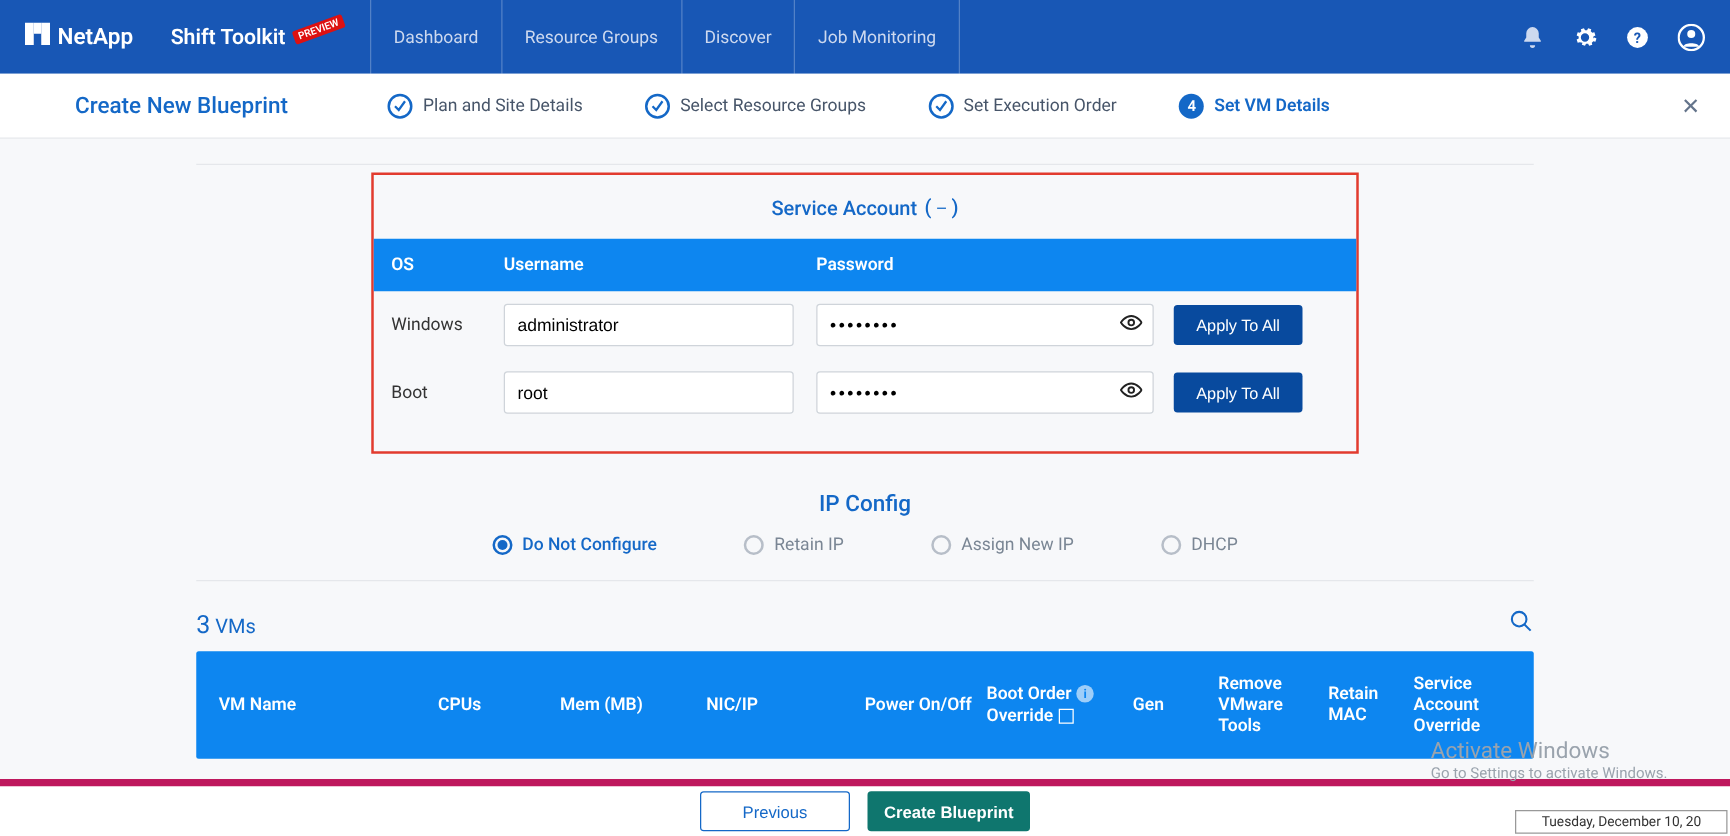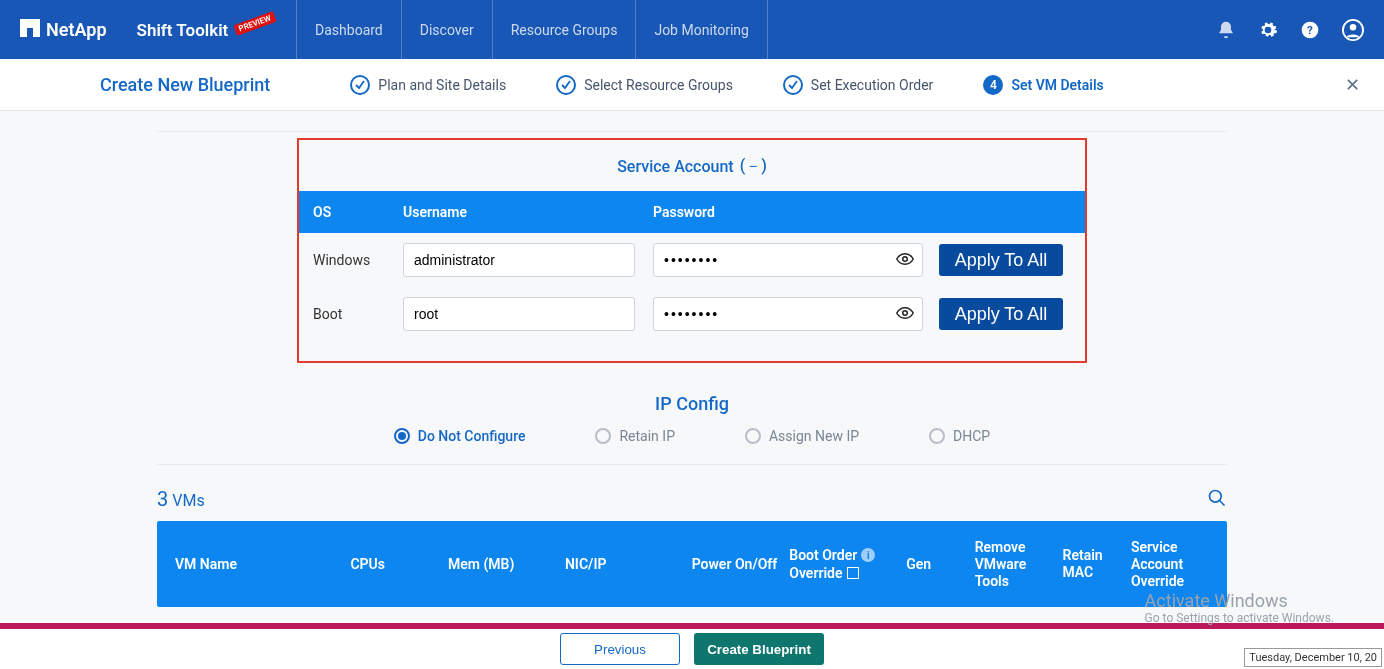--- a/index.html
+++ b/index.html
@@ -8,21 +8,21 @@
   .brand { display:flex; align-items:center; font-weight:600; font-size:18px; margin-right:30px; }
   .brand svg { margin-right:6px; }
   .toolkit { display:flex; align-items:center; font-weight:600; font-size:17px; margin-right:20px; position:relative; }
   .preview-tag { background:#d11; color:#fff; font-size:8px; padding:1px 4px; border-radius:2px; transform:rotate(-20deg); margin-left:6px; position:relative; top:-6px; }
   .nav { display:flex; align-items:center; }
   .nav-item { padding:0 18px; height:59px; display:flex; align-items:center; color:#cdd9ef; border-left:1px solid rgba(255,255,255,0.25); cursor:pointer; font-size:14px; }
   .nav-item.active { color:#fff; font-weight:500; }
   .nav-item:last-child { border-right:1px solid rgba(255,255,255,0.25); }
   .topbar-right { margin-left:auto; display:flex; align-items:center; gap:22px; }
   .topbar-right .ticon { color:#fff; cursor:pointer; display:flex; }
-  .stepbar { background:#fff; height:52px; display:flex; align-items:center; padding:0 100px; border-bottom:1px solid #e5e7eb; position:relative; }
+  .stepbar { background:#fff; height:52px; display:flex; align-items:center; padding:0 60px; border-bottom:1px solid #e5e7eb; position:relative; }
   .stepbar .title { color:#1468c7; font-size:18px; font-weight:500; margin-right:80px; }
   .step { display:flex; align-items:center; margin-right:50px; color:#475569; font-size:14px; gap:8px; }
   .step .circle { width:20px; height:20px; border-radius:50%; display:flex; align-items:center; justify-content:center; }
   .step.done .circle { border:2px solid #1468c7; color:#1468c7; }
   .step.active { color:#1468c7; font-weight:600; }
   .step.active .circle { background:#1468c7; color:#fff; font-size:12px; font-weight:600; }
   .stepbar .close { position:absolute; right:24px; color:#64748b; cursor:pointer; font-size:18px; }
   .content { max-width:1070px; margin:0 auto; padding:20px 0 80px 0; }
   .section-title { text-align:center; color:#1468c7; font-size:20px; font-weight:500; margin:10px 0 20px 0; }
   .divider { border:none; border-top:1px solid #e5e7eb; margin:0 0 0 0; }
@@ -32,21 +32,21 @@
   .sa-header { background:#0d86f0; color:#fff; font-weight:600; display:flex; height:42px; align-items:center; padding:0 14px; font-size:14px; }
   .sa-os { width:90px; }
   .sa-user { width:250px; }
   .sa-pass { width:280px; }
   .sa-row { display:flex; align-items:center; padding:10px 14px; gap:0; }
   .sa-row .os-label { width:90px; font-size:14px; color:#333; }
   .sa-row input[type=text] { width:232px; height:34px; border:1px solid #cfd4da; border-radius:3px; padding:0 10px; font-size:14px; margin-right:18px; }
   .pw-wrap { width:270px; height:34px; border:1px solid #cfd4da; border-radius:3px; display:flex; align-items:center; padding:0 8px; margin-right:16px; background:#fff; }
   .pw-wrap input { border:none; outline:none; flex:1; font-size:14px; letter-spacing:2px; }
   .eye { cursor:pointer; color:#333; }
-  .apply-btn { background:#084a9e; color:#fff; border:none; height:32px; width:124px; border-radius:3px; font-size:18px; font-weight:500; cursor:pointer; }
+  .apply-btn { background:#084a9e; color:#fff; border:none; height:32px; width:103px; border-radius:3px; font-size:13px; font-weight:500; cursor:pointer; }
   .ip-section { margin-top:10px; }
   .ip-title { text-align:center; color:#1468c7; font-size:18px; font-weight:500; margin:16px 0 14px 0; }
   .radio-row { display:flex; align-items:center; justify-content:center; gap:70px; color:#7a8694; font-size:14px; margin-bottom:20px; }
   .radio-item { display:flex; align-items:center; gap:8px; }
   .radio-item.selected { color:#1468c7; font-weight:500; }
   .radio-outer { width:16px; height:16px; border-radius:50%; border:2px solid #b7bec8; display:flex; align-items:center; justify-content:center; }
   .radio-item.selected .radio-outer { border-color:#1468c7; }
   .radio-inner { width:8px; height:8px; border-radius:50%; background:#1468c7; }
   .vms-row { display:flex; align-items:center; justify-content:space-between; margin:22px 0 10px 0; }
   .vms-count { color:#1468c7; font-size:16px; }
@@ -65,21 +65,21 @@
   .col-remove { width:90px; line-height:1.2; }
   .col-retain { width:70px; line-height:1.2; }
   .col-svc { width:80px; line-height:1.2; }
   .info-icon { width:14px;height:14px;border-radius:50%;background:rgba(255,255,255,0.6);color:#0d86f0;font-size:10px;display:inline-flex;align-items:center;justify-content:center;font-weight:700; }
   .override-cb { width:12px;height:12px;border:1.5px solid #fff; display:inline-block; }
   .footer { position:fixed; bottom:0; left:0; right:0; background:#fff; border-top:6px solid #be185d; height:46px; display:flex; align-items:center; justify-content:center; gap:14px; }
   .btn-prev { height:32px; width:120px; border:1.5px solid #1468c7; background:#fff; color:#1468c7; border-radius:3px; font-weight:500; cursor:pointer; }
   .btn-create { height:32px; width:130px; background:#0f766e; color:#fff; border:none; border-radius:3px; font-weight:700; cursor:pointer; }
   .watermark { position:fixed; right:50px; bottom:44px; color:#9aa3ad; font-size:18px; text-align:left; pointer-events:none; }
   .watermark .sub { font-size:12px; }
-  .datebox { position:fixed; right:2px; bottom:2px; border:1px solid #999; background:#fff; font-size:11px; padding:2px 4px; color:#333; }
+  .datebox { position:fixed; right:2px; bottom:2px; border:1px solid #999; background:#fff; font-size:11px; padding:2px 20px; color:#333; }
 </style>
 </head>
 <body>
 
 <div class="topbar">
   <div class="brand">
     <span>
       <svg width="20" height="18" viewBox="0 0 20 18">
           <rect x="0" y="0" width="7" height="18" fill="#fff"></rect>
           <rect x="13" y="0" width="7" height="18" fill="#fff"></rect>
@@ -87,22 +87,22 @@
         </svg>
     </span>
     <span>NetApp</span>
   </div>
   <div class="toolkit">
     <span>Shift Toolkit</span>
     <span class="preview-tag">PREVIEW</span>
   </div>
   <div class="nav">
     <div class="nav-item">Dashboard</div>
+    <div class="nav-item">Resource Groups</div>
     <div class="nav-item">Discover</div>
-    <div class="nav-item">Resource Groups</div>
     <div class="nav-item">Job Monitoring</div>
   </div>
   <div class="topbar-right">
     <span class="ticon">
       <svg width="20" height="20" viewBox="0 0 24 24" fill="#cdd9ef">
           <path d="M12 2a6 6 0 00-6 6v4l-2 3v1h16v-1l-2-3V8a6 6 0 00-6-6zm0 20a2.5 2.5 0 002.5-2.5h-5A2.5 2.5 0 0012 22z"></path>
         </svg>
     </span>
     <span class="ticon">
       <svg width="20" height="20" viewBox="0 0 24 24" fill="#fff">

